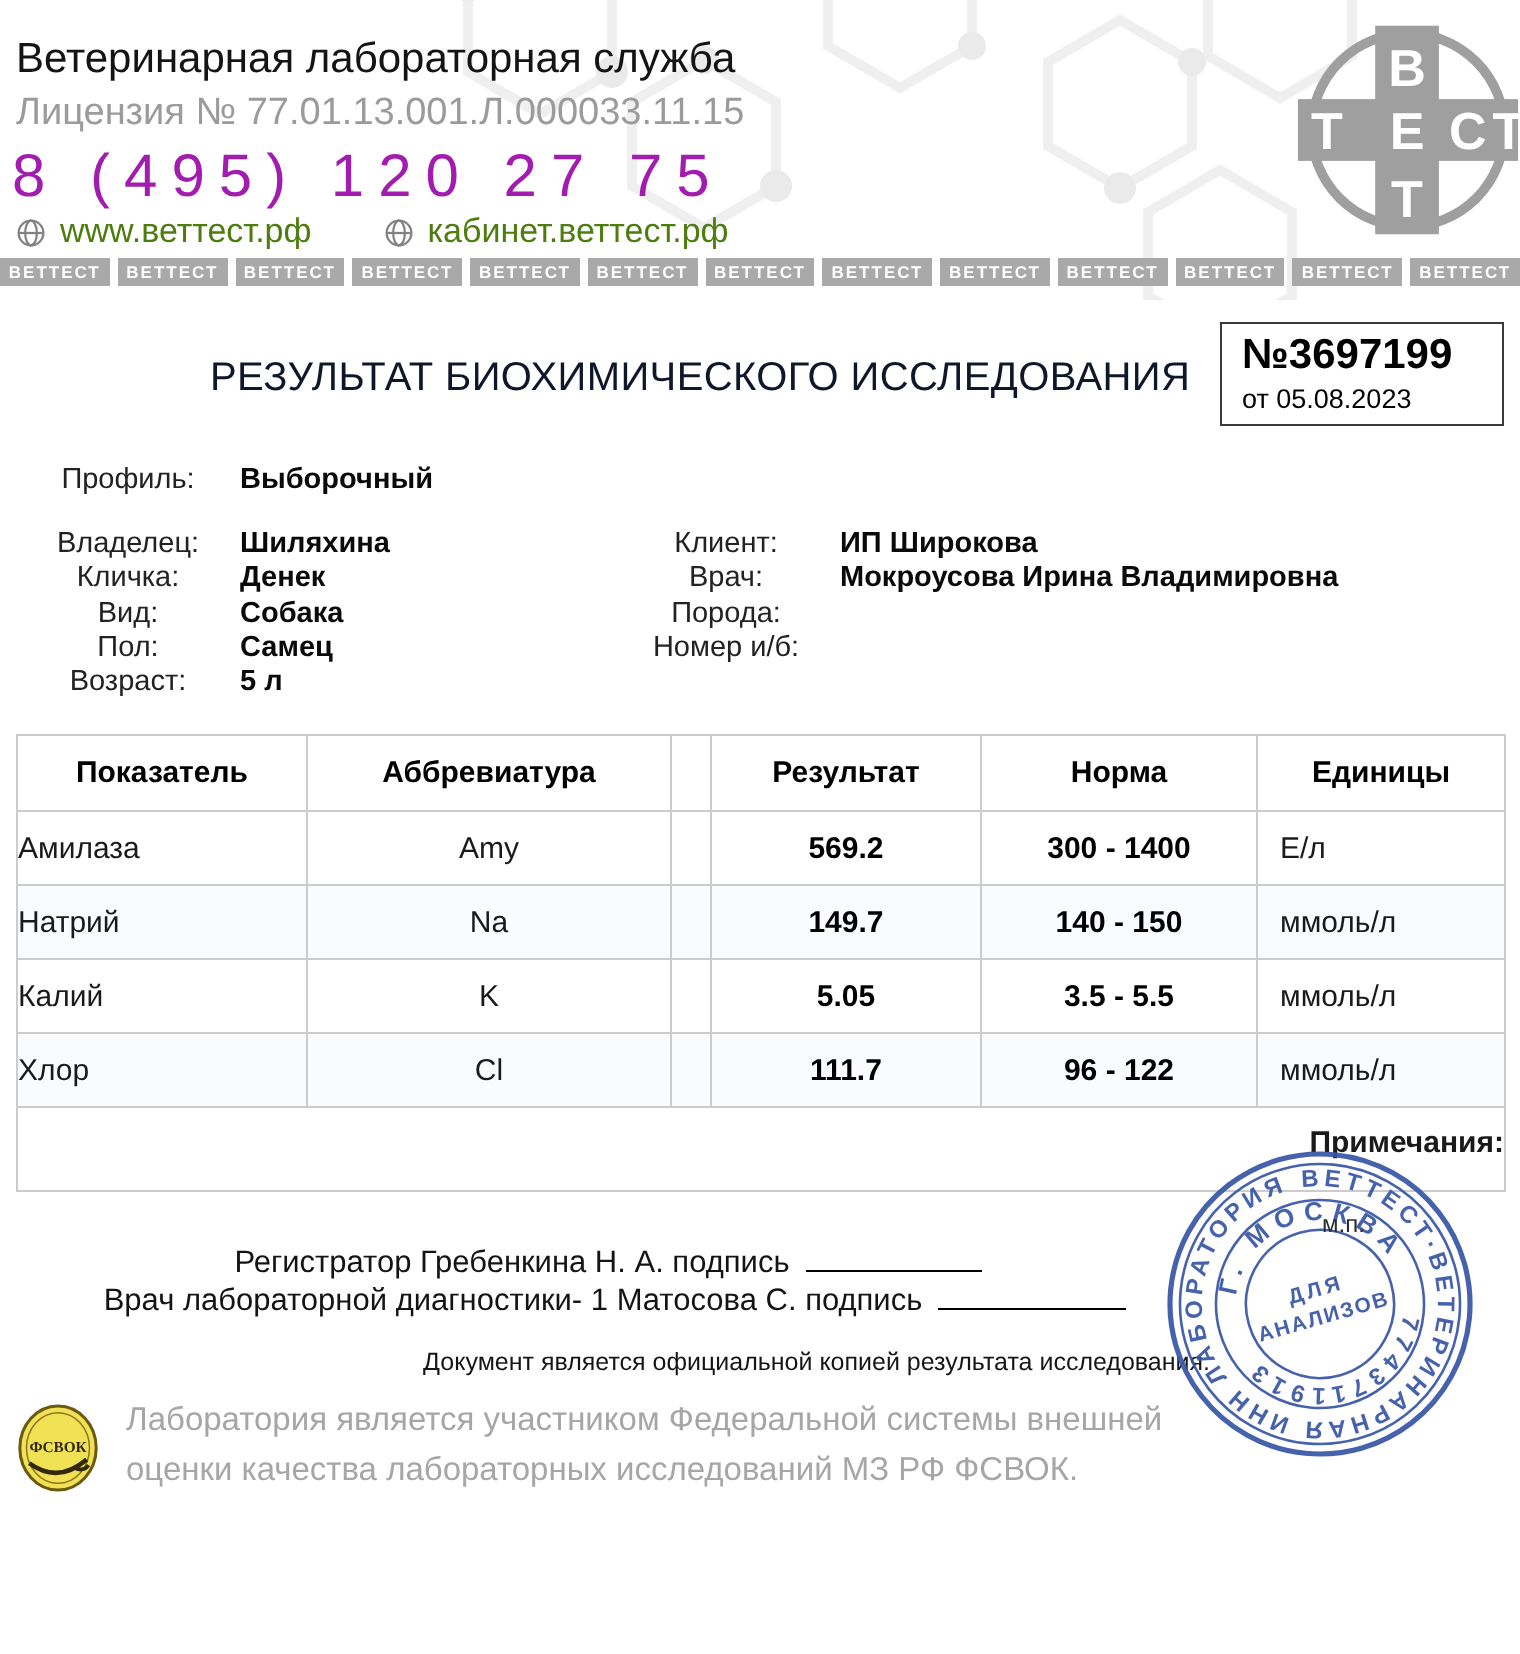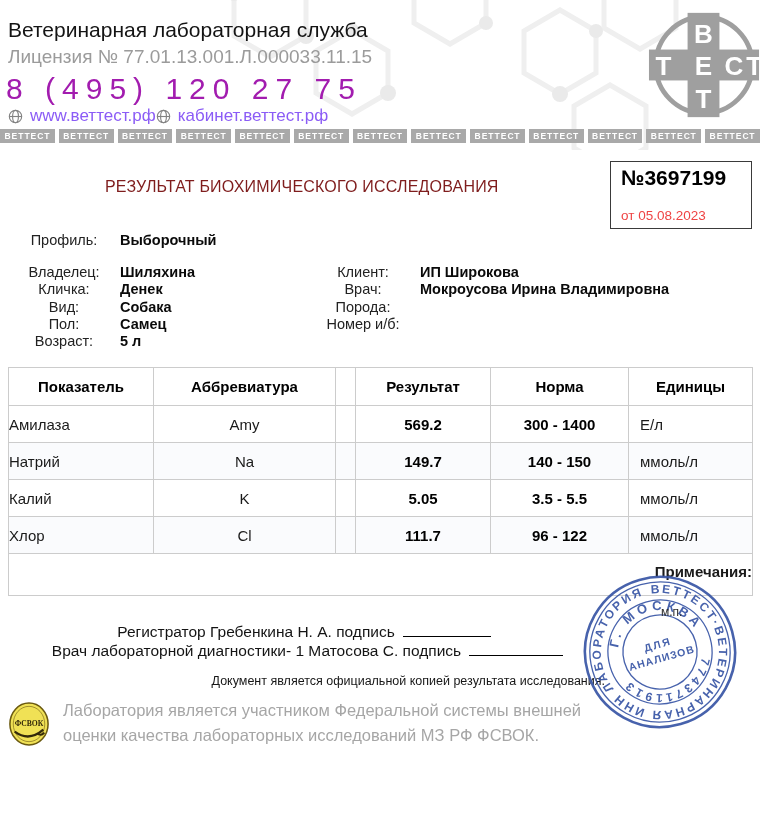--- a/index.html
+++ b/index.html
@@ -6,33 +6,33 @@
   body {
     width:760px; height:827px; position:relative; overflow:hidden;
     font-family:"Liberation Sans", sans-serif; color:#111;
   }
   
   .header { position:relative; height:146px; }
   .molecules { position:absolute; left:0; top:0; pointer-events:none; }
   .org-name { position:absolute; left:8px; top:18px; font-size:21px; color:#141414; }
   .license  { position:absolute; left:8px; top:46px; font-size:19px; color:#9b9b9b; }
   .phone    { position:absolute; left:6px; top:72px; font-size:30px; color:#a21caf; letter-spacing:7px; white-space:nowrap; }
-  .links    { position:absolute; left:8px; top:106px; display:flex; align-items:center;
-              font-size:17px; color:#8b5cf6; }
+  .links    { position:absolute; left:8px; top:106px; display:flex; gap:36px; align-items:center;
+              font-size:17px; color:#4d7c0f; }
   .link     { display:flex; align-items:center; gap:7px; }
   .vt-logo  { position:absolute; right:0px; top:4px; }
   .badge-strip { position:absolute; left:0; top:129px; width:760px; display:flex; gap:4px; }
   .badge { flex:1 1 0; background:#a9a9a9; color:#fff; font-size:8.5px; font-weight:bold;
            letter-spacing:1px; text-align:center; padding:2px 0 2px; white-space:nowrap; overflow:hidden; }
   
   .title-row { position:relative; height:62px; margin-top:14px; }
-  .report-title { position:absolute; left:105px; top:18px; font-size:16px; color:#7f1d1d; letter-spacing:0.2px; }
+  .report-title { position:absolute; left:105px; top:18px; font-size:20px; color:#0f172a; letter-spacing:0.2px; }
   .number-box { position:absolute; right:8px; top:1px; border:1px solid #3a3a3a; padding:4px 10px 5px; min-width:120px; }
   .number-box .num  { font-size:21px; font-weight:bold; color:#000; }
-  .number-box .date { font-size:13.5px; color:#ef4444; margin-top:18px; }
+  .number-box .date { font-size:13.5px; color:#000000; margin-top:2px; }
   
   .info { margin:10px 8px 0; font-size:14.5px; }
   .info-row { display:flex; line-height:17.2px; }
   .info-row .lbl { width:112px; color:#222; flex:0 0 auto;text-align:center; }
   .info-row .val { font-weight:bold; color:#0a0a0a; }
   .profile-block { margin-bottom:15px; }
   .info-cols { display:flex; }
   .col-left  { width:298px; flex:0 0 auto; }
   .col-right { flex:1; }
   .col-right .lbl { width:114px; }

